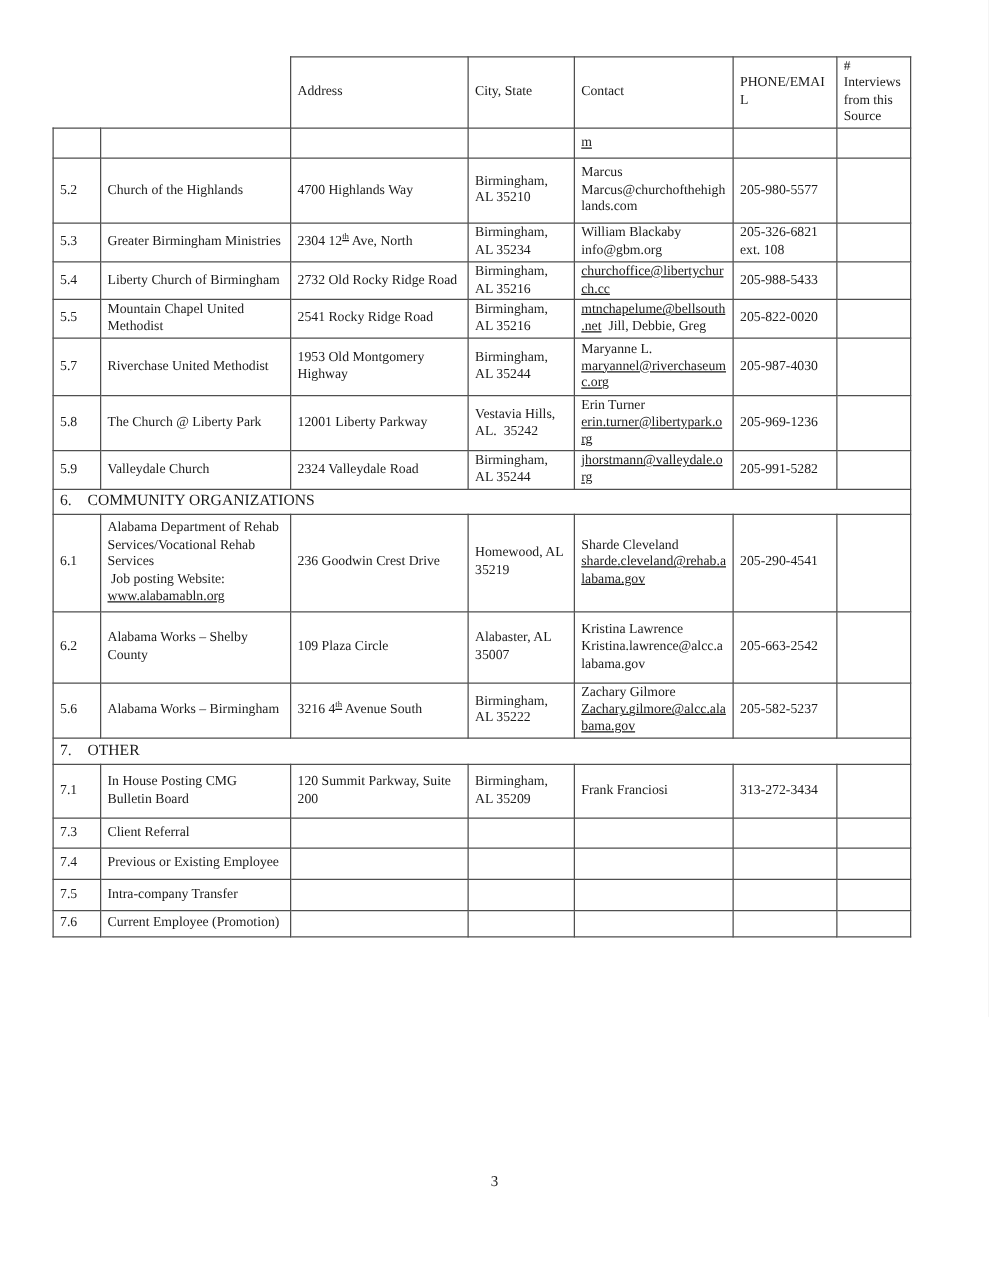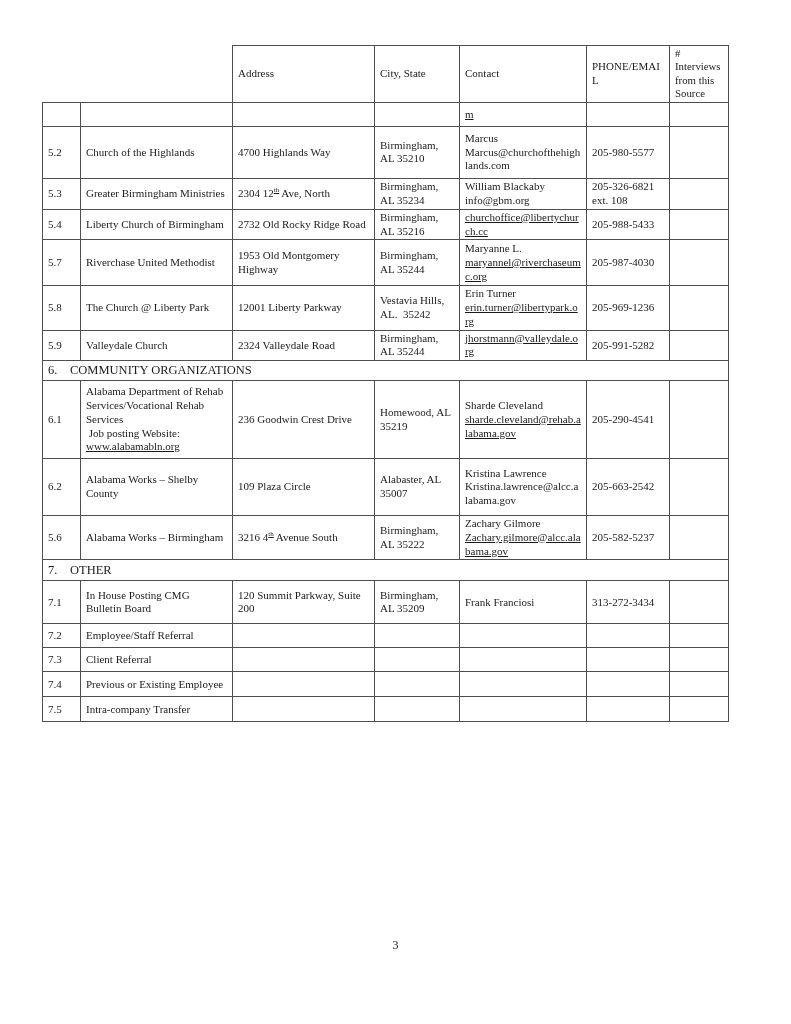--- a/index.html
+++ b/index.html
@@ -113,20 +113,29 @@
         </tr>
         <tr style="height: 26px;">
           <td>5.4</td>
           <td>Liberty Church of Birmingham</td>
           <td>2732 Old Rocky Ridge Road</td>
           <td>Birmingham, AL 35216</td>
           <td><span class="lnk">churchoffice@libertychurch.cc</span></td>
           <td>205-988-5433</td>
           <td></td>
         </tr>
+        <tr style="height: 25px;">
+          <td>5.5</td>
+          <td>Mountain Chapel United Methodist</td>
+          <td>2541 Rocky Ridge Road</td>
+          <td>Birmingham, AL 35216</td>
+          <td><span class="lnk">mtnchapelume@bellsouth.net</span>&nbsp; Jill, Debbie, Greg</td>
+          <td>205-822-0020</td>
+          <td></td>
+        </tr>
         <tr style="height: 46px;">
           <td>5.7</td>
           <td>Riverchase United Methodist</td>
           <td>1953 Old Montgomery Highway</td>
           <td>Birmingham, AL 35244</td>
           <td>Maryanne L. <span class="lnk">maryannel@riverchaseumc.org</span></td>
           <td>205-987-4030</td>
           <td></td>
         </tr>
         <tr style="height: 37px;">
@@ -183,49 +192,49 @@
         <tr style="height: 43px;">
           <td>7.1</td>
           <td>In House Posting CMG Bulletin Board</td>
           <td>120 Summit Parkway, Suite 200</td>
           <td>Birmingham, AL 35209</td>
           <td>Frank Franciosi</td>
           <td>313-272-3434</td>
           <td></td>
         </tr>
         <tr style="height: 24px;">
-          <td>7.2</td>
-          <td>Employee/Staff Referral</td>
-          <td></td>
-          <td></td>
-          <td></td>
-          <td></td>
-          <td></td>
-        </tr>
-        <tr style="height: 24px;">
           <td>7.3</td>
           <td>Client Referral</td>
           <td></td>
           <td></td>
           <td></td>
           <td></td>
           <td></td>
         </tr>
         <tr style="height: 25px;">
           <td>7.4</td>
           <td>Previous or Existing Employee</td>
           <td></td>
           <td></td>
           <td></td>
           <td></td>
           <td></td>
         </tr>
         <tr style="height: 25px;">
           <td>7.5</td>
           <td>Intra-company Transfer</td>
+          <td></td>
+          <td></td>
+          <td></td>
+          <td></td>
+          <td></td>
+        </tr>
+        <tr style="height: 21px;">
+          <td>7.6</td>
+          <td>Current Employee (Promotion)</td>
           <td></td>
           <td></td>
           <td></td>
           <td></td>
           <td></td>
         </tr>
       </tbody>
   </table>
   <div class="pageno">3</div>
 </div>

